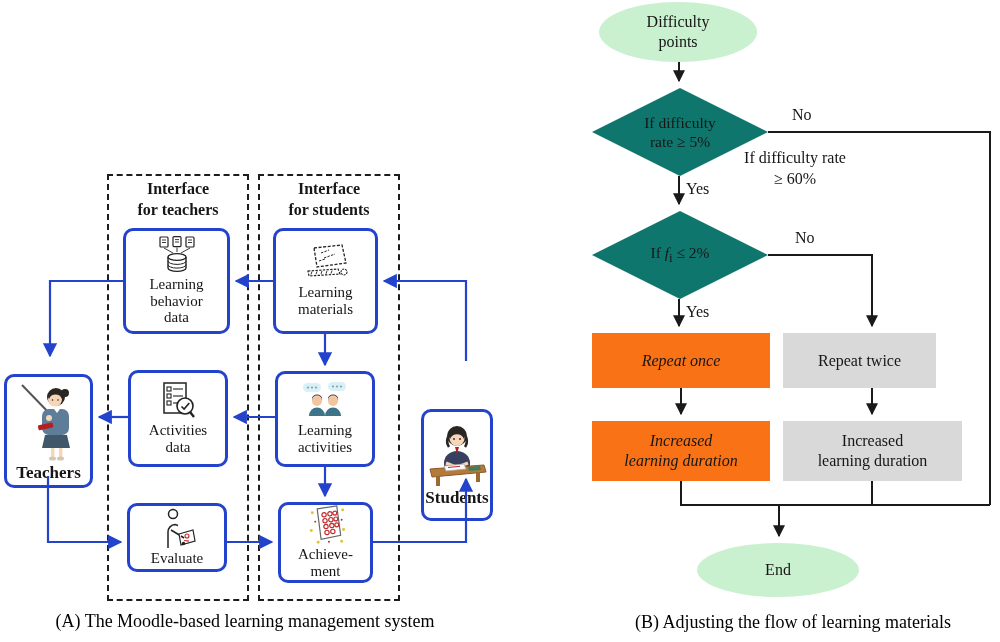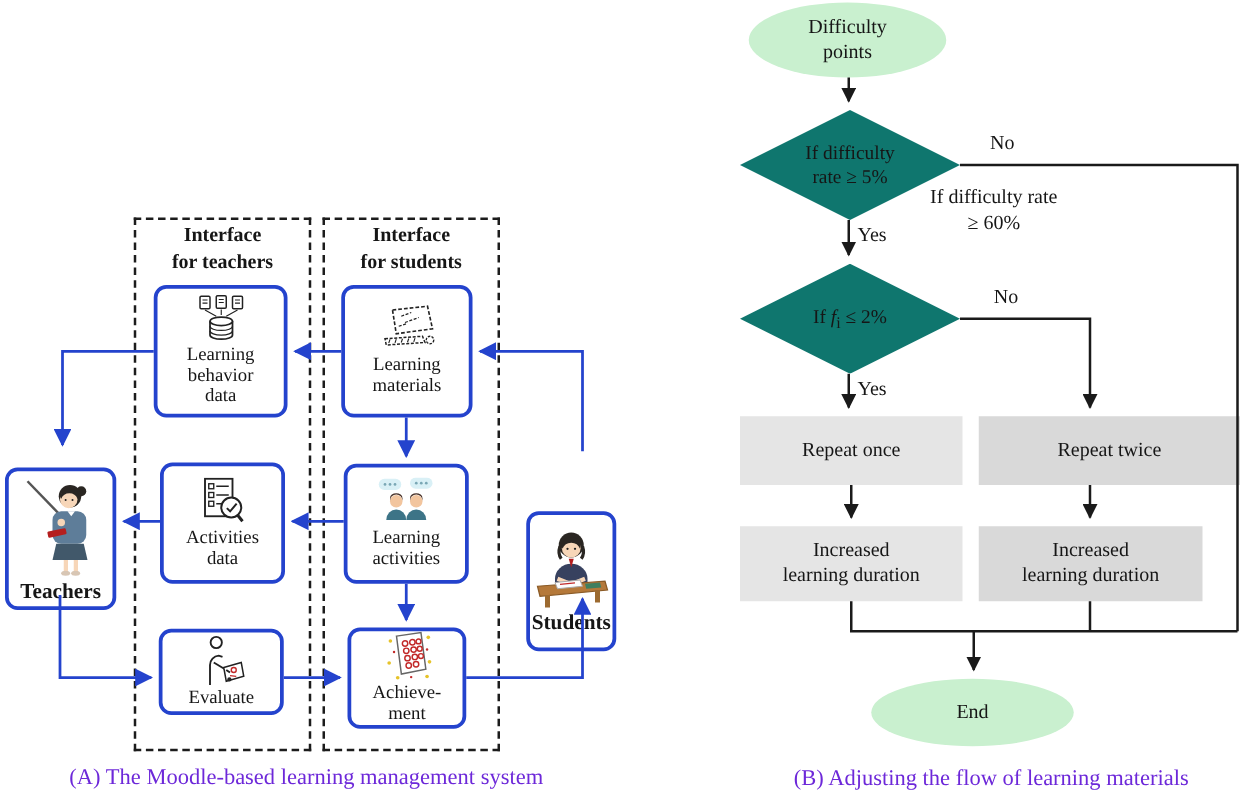--- a/index.html
+++ b/index.html
@@ -13,29 +13,29 @@
     position:absolute; left:0; right:0; top:3px; text-align:center;
     font-weight:bold; font-size:16px; line-height:1.3; white-space:pre-line;
   }
   .node {
     position:absolute; background:#ffffff; border:3px solid #2443cd; border-radius:10px;
     display:flex; flex-direction:column; align-items:center; justify-content:center;
     text-align:center; box-sizing:border-box;
   }
   .nodelabel { font-size:15px; line-height:1.13; white-space:pre-line; margin-top:2px; }
   .actorlabel { font-weight:bold; font-size:17px; margin-top:1px; }
-  .caption { position:absolute; font-size:18px; text-align:center; color:#6d28d9; }
+  .caption { position:absolute; font-size:18px; text-align:center; color:#000000; }
   
   .bshape {
     position:absolute; display:flex; align-items:center; justify-content:center;
     text-align:center; font-size:16px; line-height:1.25; box-sizing:border-box;
   }
   .ellipse   { border-radius:50%; background:#c9f0cf; }
   .diamond   { background:#0f766e; clip-path:polygon(50% 0,100% 50%,50% 100%,0 50%); }
-  .rect-blue { background:#e5e5e5; }
+  .rect-blue { background:#f97316;font-style:italic; }
   .rect-gray { background:#d9d9d9; }
   .blabel { position:absolute; font-size:16px; line-height:1.3; }
   .prelines { white-space:pre-line; }
   .edges { position:absolute; left:0; top:0; pointer-events:none; }
 </style>
 </head>
 <body>
 
 <div class="canvas">
 
@@ -236,21 +236,21 @@
 
     <div class="bshape diamond prelines" style="left:592px; top:88px; width:176px; height:88px; font-size:15.5px;">If difficulty
 rate ≥ 5%</div>
 
     <div class="bshape diamond" style="left:592px; top:211px; width:176px; height:88px; font-size:15.5px;">
       <span><span>If </span><i>f</i><sub>i</sub><span> ≤ 2%</span></span>
     </div>
 
     <div class="bshape rect-blue" style="left:592px; top:333px; width:178px; height:55px;">Repeat once</div>
 
-    <div class="bshape rect-gray" style="left:783px; top:333px; width:209px; height:55px;">Repeat twice</div>
+    <div class="bshape rect-gray" style="left:783px; top:333px; width:153px; height:55px;">Repeat twice</div>
 
     <div class="bshape rect-blue prelines" style="left:592px; top:421px; width:178px; height:60px;">Increased
 learning duration</div>
 
     <div class="bshape rect-gray prelines" style="left:783px; top:421px; width:179px; height:60px;">Increased
 learning duration</div>
 
     <div class="bshape ellipse" style="left:697px; top:543px; width:162px; height:54px;">End</div>
 
     <div class="blabel" style="left:686px; top:179px;">Yes</div>

